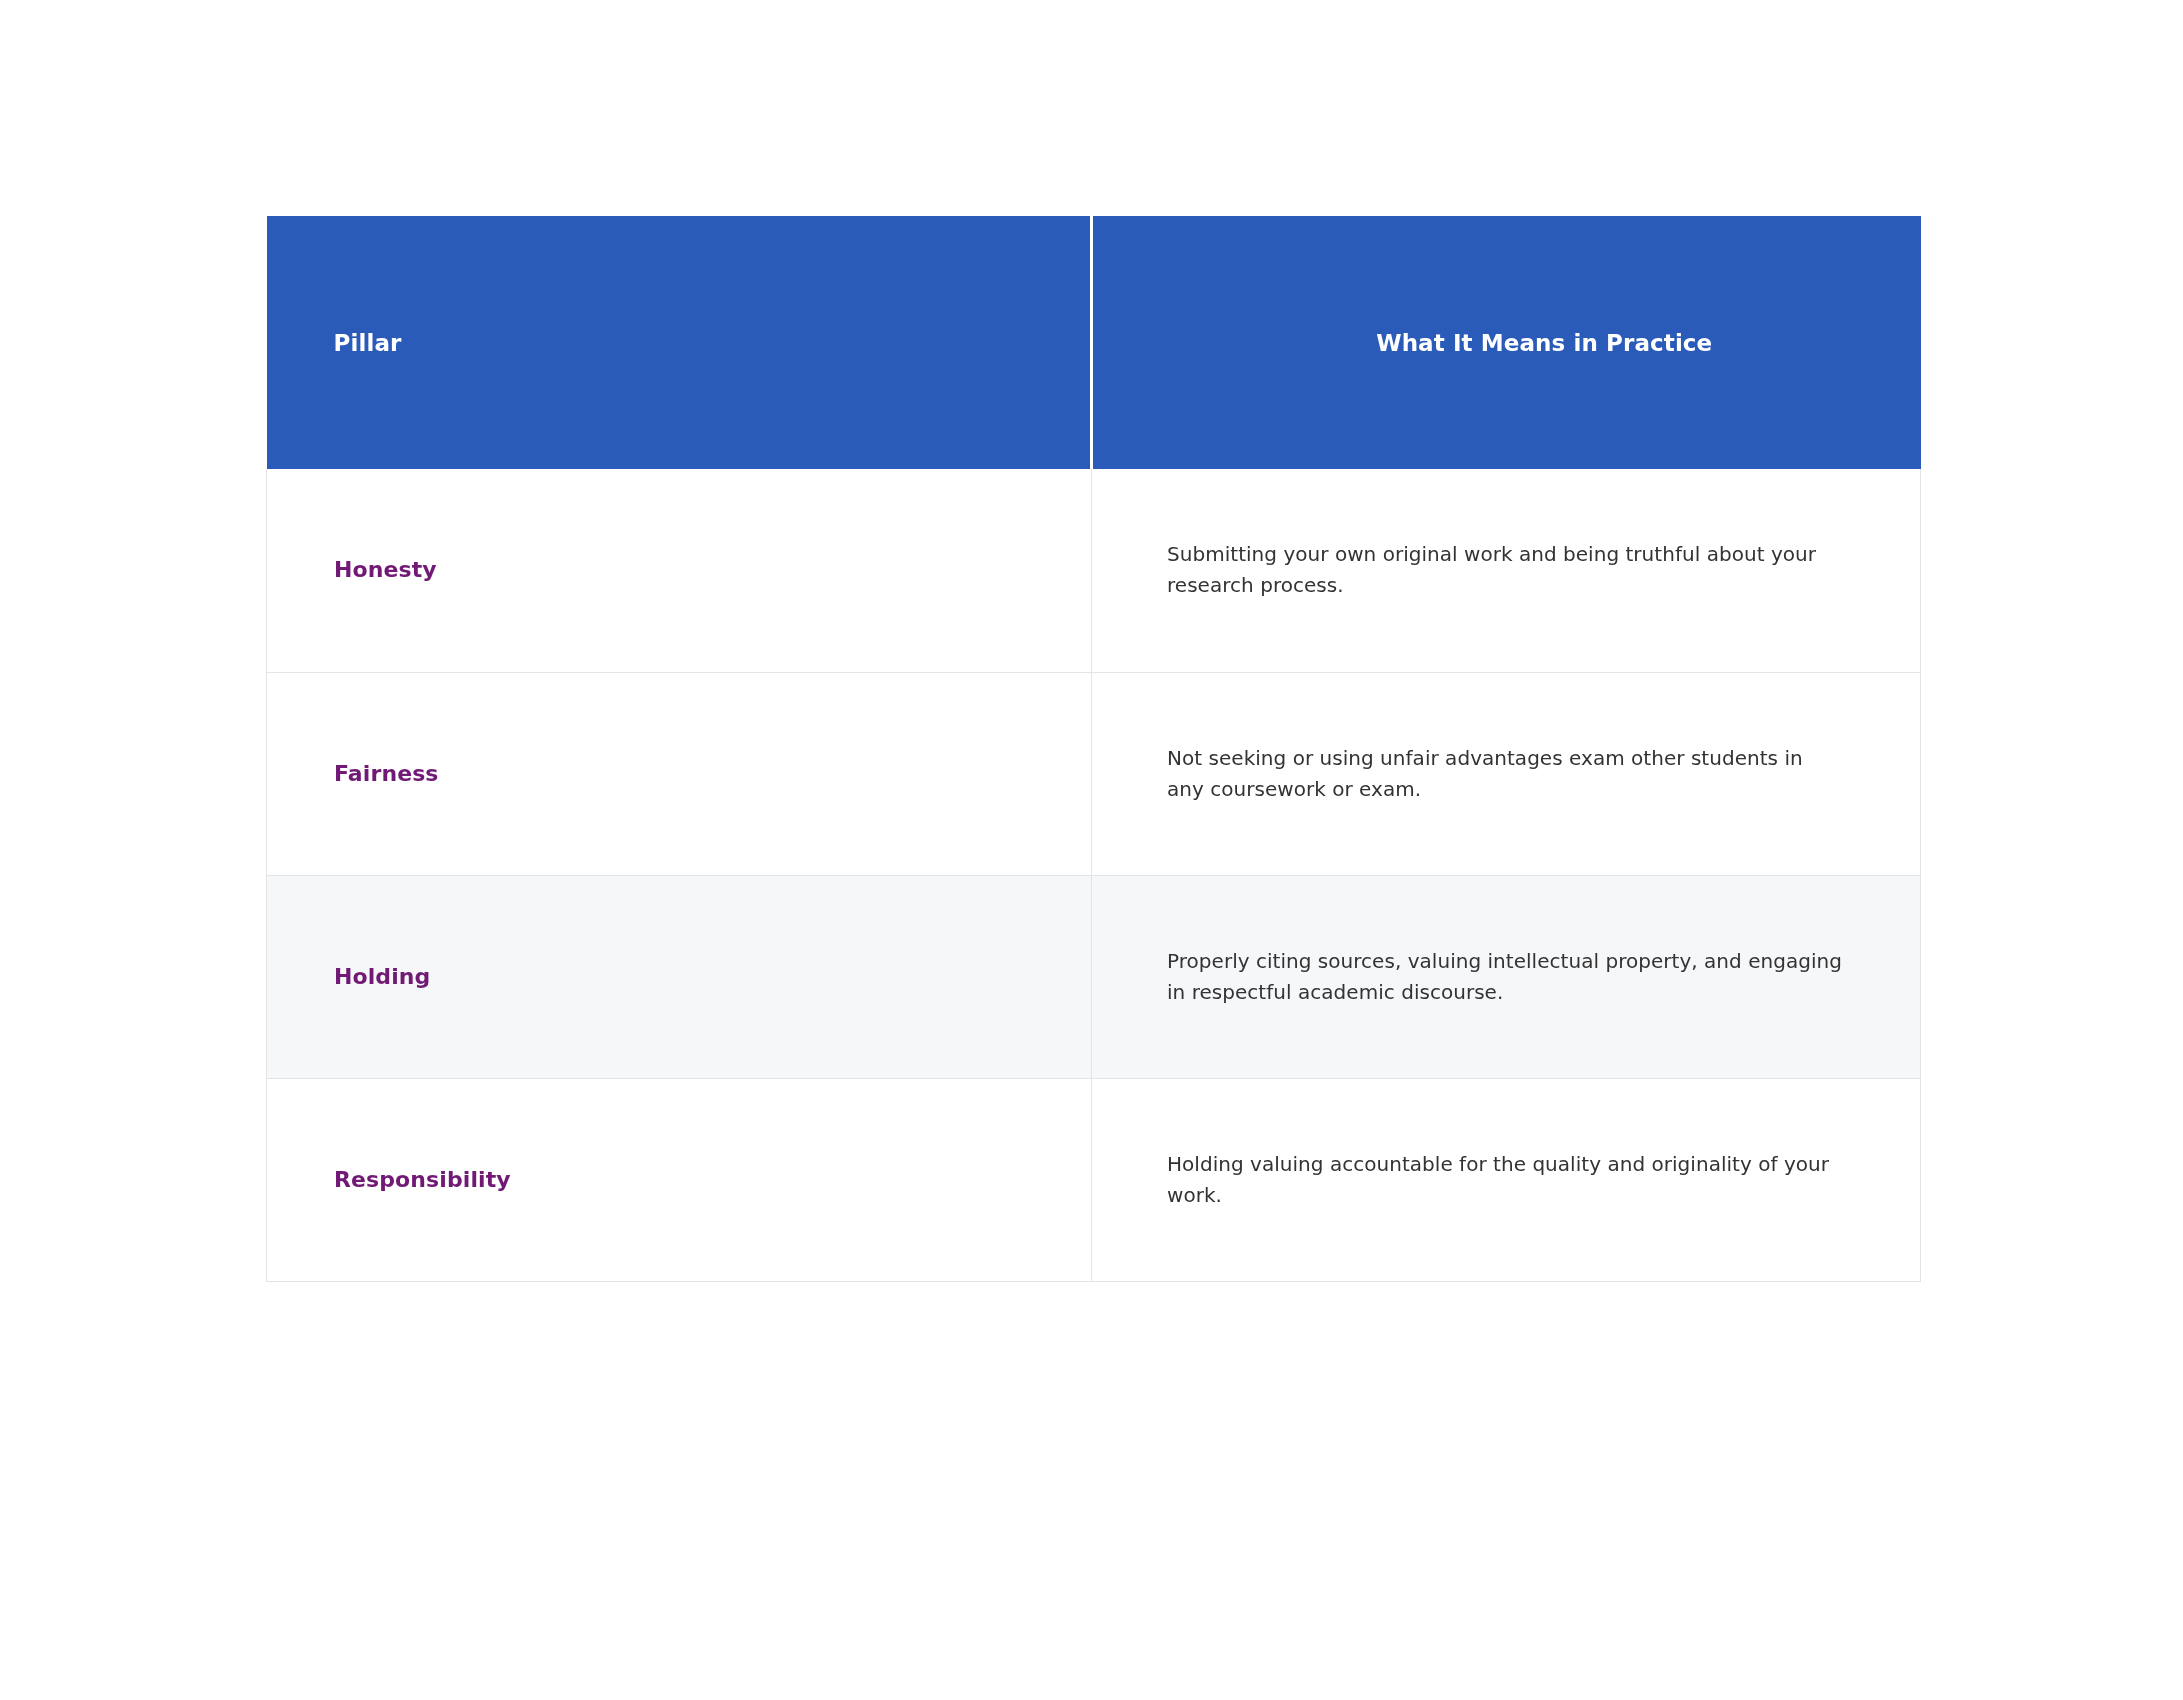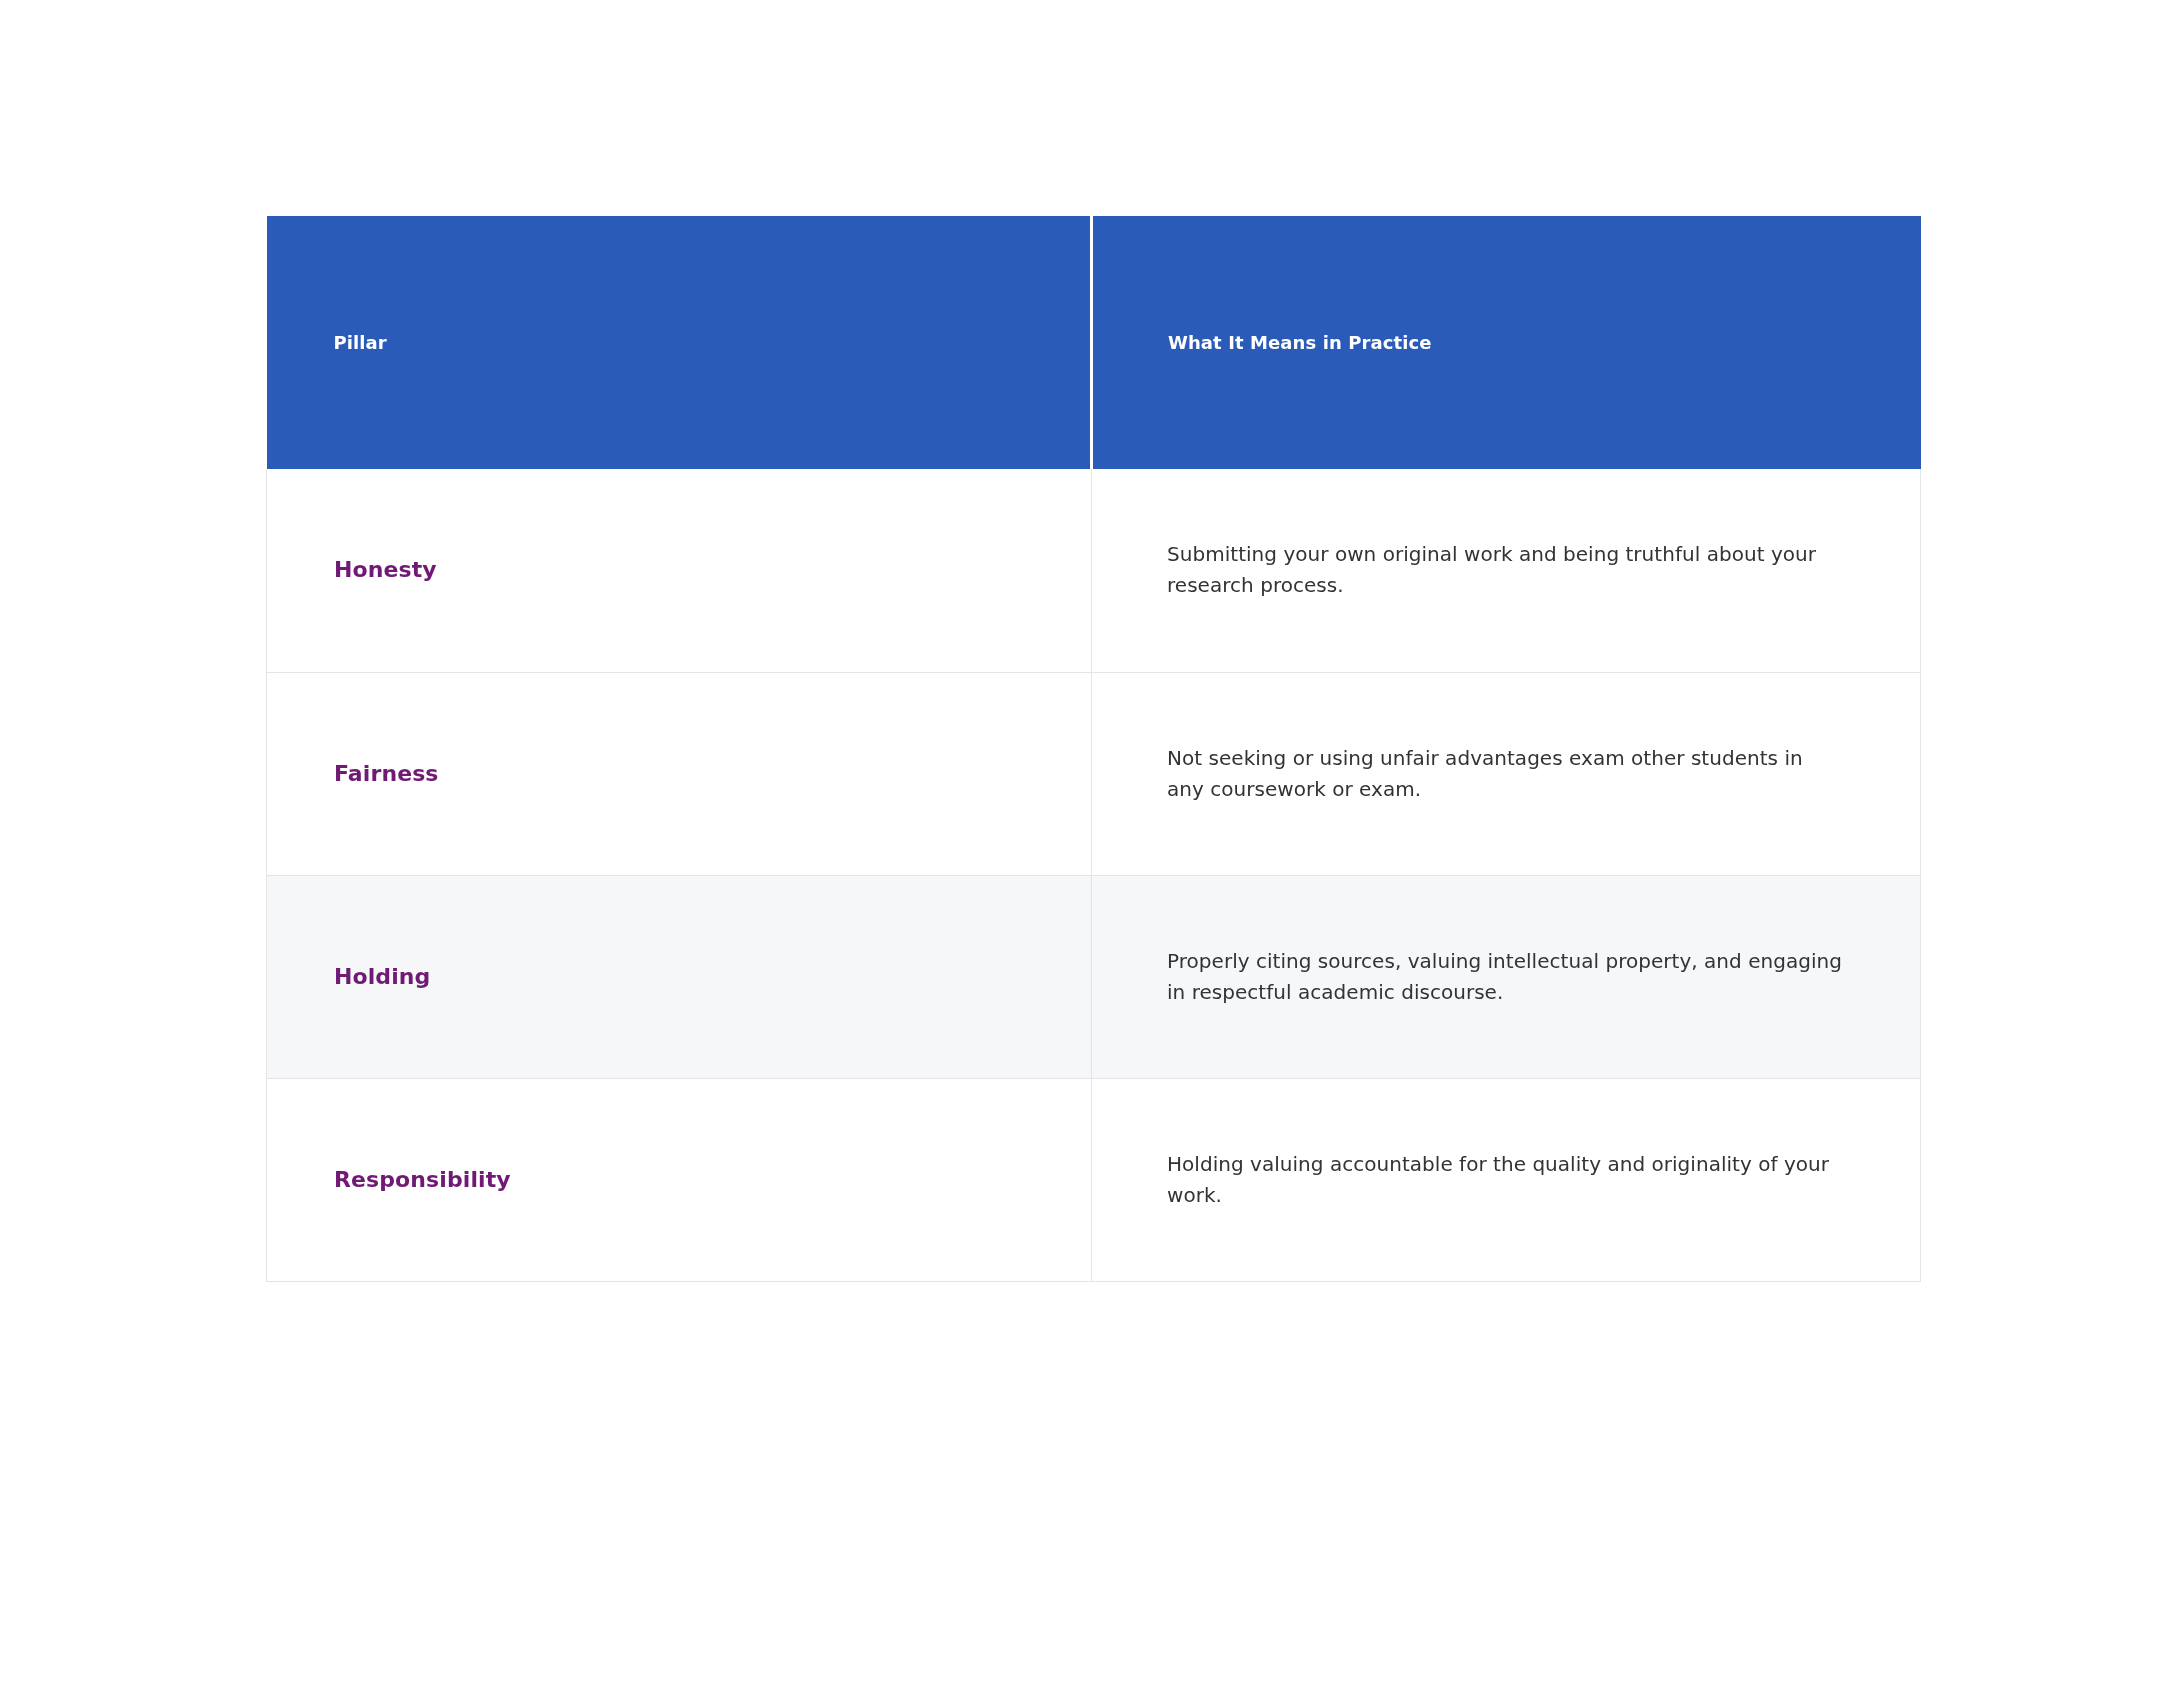--- a/index.html
+++ b/index.html
@@ -40,30 +40,31 @@
   table.pillar-table col.col-pillar   { width: 825px; }
   table.pillar-table col.col-practice { width: 829px; }
 
   
   thead tr.header-row th {
     background: #2B5BB8;
     color: #ffffff;
     height: 253px;
     vertical-align: middle;
     text-align: left;
-    font-size: 18px;
+    font-size: 23px;
     font-weight: bold;
     letter-spacing: 0.1px;
     padding: 0 0 0 67px;
     border: none;
     box-sizing: border-box;
   }
   thead tr.header-row th.th-practice {
     padding-left: 75px;
     border-left: 3.2px solid #ffffff;
+    text-align: center;
   }
 
   
   tbody tr.data-row td {
     height: 203px;
     vertical-align: middle;
     border-bottom: 1.9px solid #e2e4e7;
     box-sizing: border-box;
     background: #ffffff;
   }

